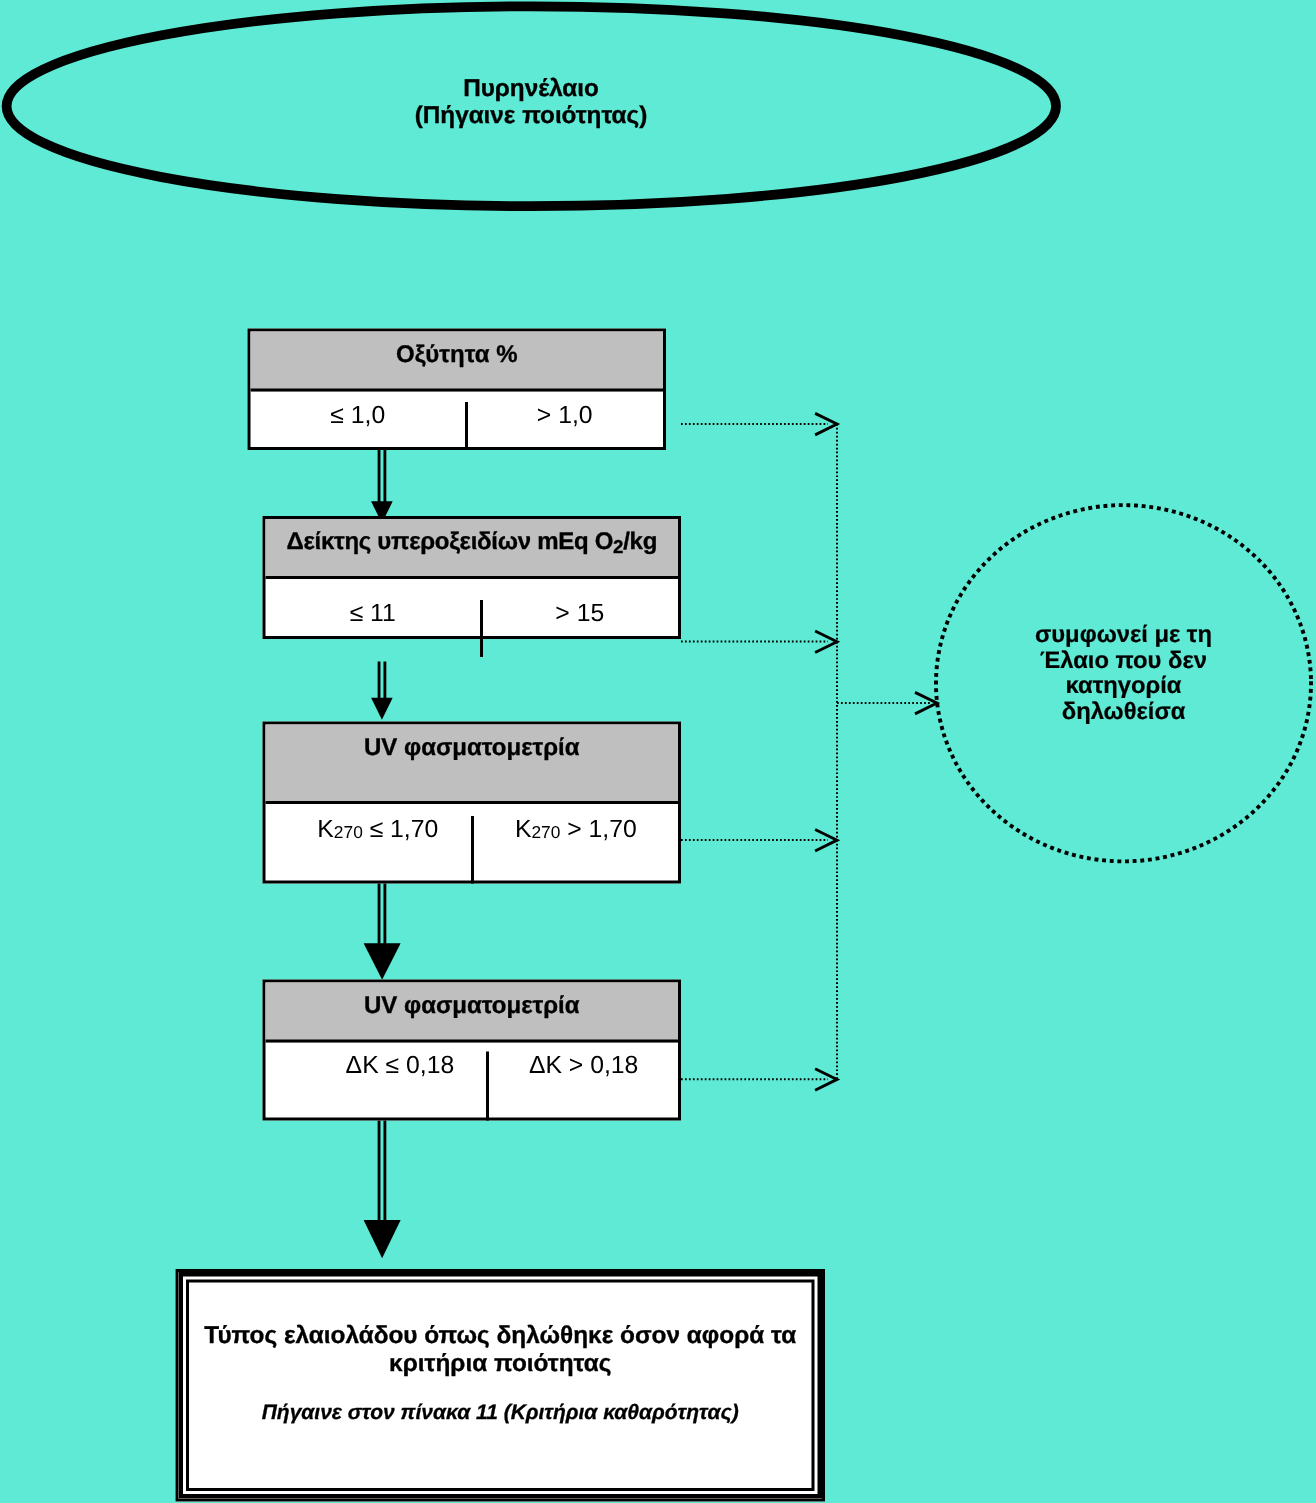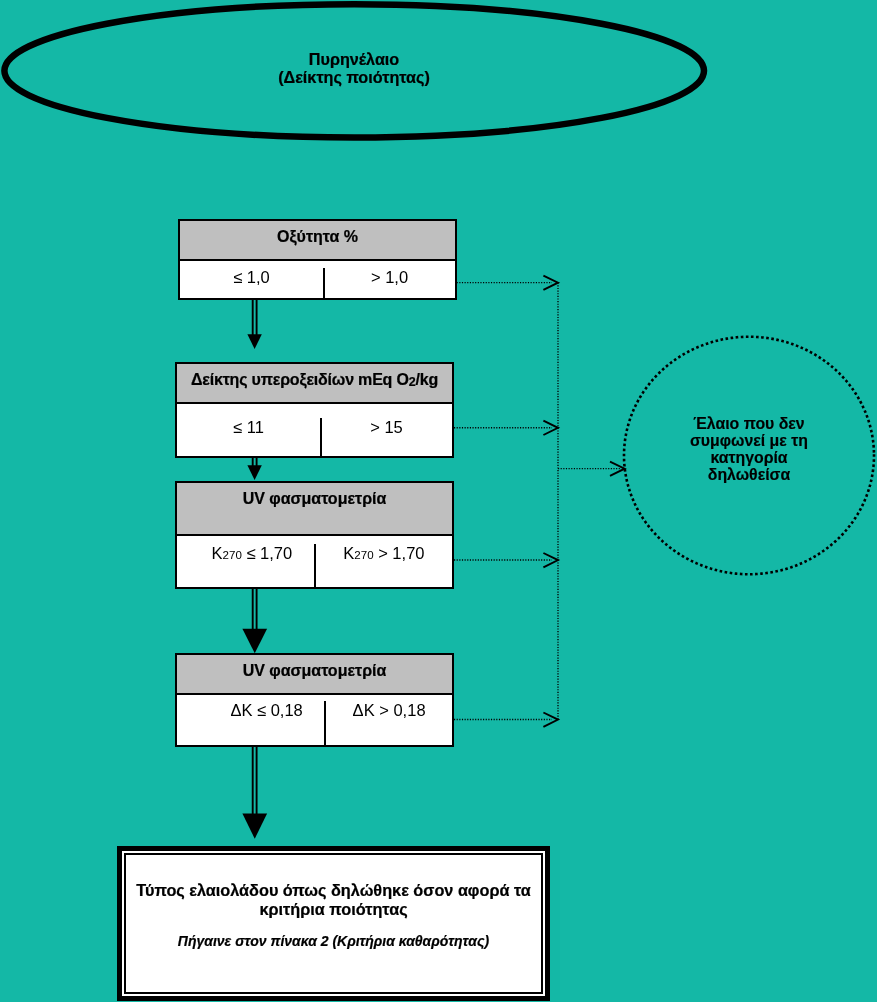--- a/index.html
+++ b/index.html
@@ -1,19 +1,19 @@
 <!DOCTYPE html>
 <html><head>
 <meta charset="utf-8">
 <title>Flowchart</title>
 <style>
   html,body{margin:0;padding:0;background:#ffffff;}
   body{width:877px;height:1002px;overflow:hidden;
        font-family:"Liberation Sans",sans-serif;-webkit-font-smoothing:antialiased;}
-  #stage{position:relative;width:877px;height:1002px;background:#14b8a6;
+  #stage{position:relative;width:877px;height:1002px;background:#5eead4;
          will-change:transform;-webkit-font-smoothing:antialiased;}
   svg.layer{position:absolute;left:0;top:0;pointer-events:none;}
 
   
   .tbox{position:absolute;box-sizing:border-box;border:2px solid #000;background:#fff;}
   .thead{box-sizing:border-box;background:#BFBFBF;border-bottom:2px solid #000;
          font-weight:bold;font-size:16px;-webkit-text-stroke:0.22px #000;color:#000;text-align:center;
          display:flex;align-items:flex-start;justify-content:center;letter-spacing:0px;white-space:nowrap;padding-top:6.5px;}
   .tbody{display:flex;box-sizing:border-box;}
   .cell{box-sizing:border-box;font-size:16.5px;color:#000;text-align:center;white-space:nowrap;}
@@ -74,32 +74,32 @@
       <path d="M543.4 275.6 L558.0 282.7 L543.4 289.9"></path>
       <path d="M543.4 420.7 L558.0 427.8 L543.4 435.0"></path>
       <path d="M543.4 553.0 L558.0 560.1 L543.4 567.3"></path>
       <path d="M543.4 712.5 L558.0 719.6 L543.4 726.8"></path>
       <path d="M610.0 461.6 L624.6 468.7 L610.0 475.9"></path>
     </g>
   </svg>
 
   <div class="ell-txt" style="left:0;top:49.5px;width:708px;">
     <div>Πυρηνέλαιο</div>
-    <div>(Δείκτης ποιότητας)</div>
+    <div>(Πήγαινε ποιότητας)</div>
   </div>
 
-  <div class="tbox" style="left:178px;top:219px;width:279px;height:81px;">
+  <div class="tbox" style="left:165px;top:219px;width:279px;height:81px;">
     <div class="thead" style="height:40px;">Οξύτητα %</div>
     <div class="tbody" style="height:37px;padding-top:6.5px;">
       <div class="cell left" style="width:145px;">≤ 1,0</div>
       <div class="cell" style="width:129px;">&gt; 1,0</div>
     </div>
   </div>
 
-  <div class="tbox" style="left:175px;top:362px;width:279px;height:96px;">
+  <div class="tbox" style="left:175px;top:344px;width:279px;height:82px;">
     <div class="thead" style="height:40px;letter-spacing:-0.19px;">
         <span>Δείκτης υπεροξειδίων mEq O</span>
         <sub>2</sub>
         <span>/kg</span>
       </div>
     <div class="tbody" style="height:52px;padding-top:13.5px;">
       <div class="cell left" style="width:145px;">≤ 11</div>
       <div class="cell" style="width:129px;">&gt; 15</div>
     </div>
   </div>
@@ -114,31 +114,31 @@
 
   <div class="tbox" style="left:175px;top:653px;width:279px;height:94px;">
     <div class="thead" style="height:40px;">UV φασματομετρία</div>
     <div class="tbody" style="height:52px;padding-top:5.5px;padding-left:32px;">
       <div class="cell left" style="width:132px;">ΔK ≤ 0,18</div>
       <div class="cell" style="width:142px;">ΔK &gt; 0,18</div>
     </div>
   </div>
 
   <div class="circ-txt" style="left:629px;top:414.5px;width:240px;">
+    <div>συμφωνεί με τη</div>
     <div>Έλαιο που δεν</div>
-    <div>συμφωνεί με τη</div>
     <div>κατηγορία</div>
     <div>δηλωθείσα</div>
   </div>
 
   <div class="resbox" style="left:117px;top:846px;width:433px;height:155px;border-width:2px;padding:0;">
     <div class="resbox2" style="position:relative;left:0;top:0;width:100%;height:100%;border-width:3px;padding:2px;">
       <div class="resbox2" style="position:relative;left:0;top:0;width:100%;height:100%;border-width:2px;">
         <div class="res-txt res-a" style="top:25.5px;">
           <div>Τύπος ελαιολάδου όπως δηλώθηκε όσον αφορά τα</div>
           <div>κριτήρια ποιότητας</div>
         </div>
-        <div class="res-txt res-b" style="top:78px;">Πήγαινε στον πίνακα 2 (Κριτήρια καθαρότητας)</div>
+        <div class="res-txt res-b" style="top:78px;">Πήγαινε στον πίνακα 11 (Κριτήρια καθαρότητας)</div>
       </div>
     </div>
   </div>
 
 </div>
 
 </body></html>

